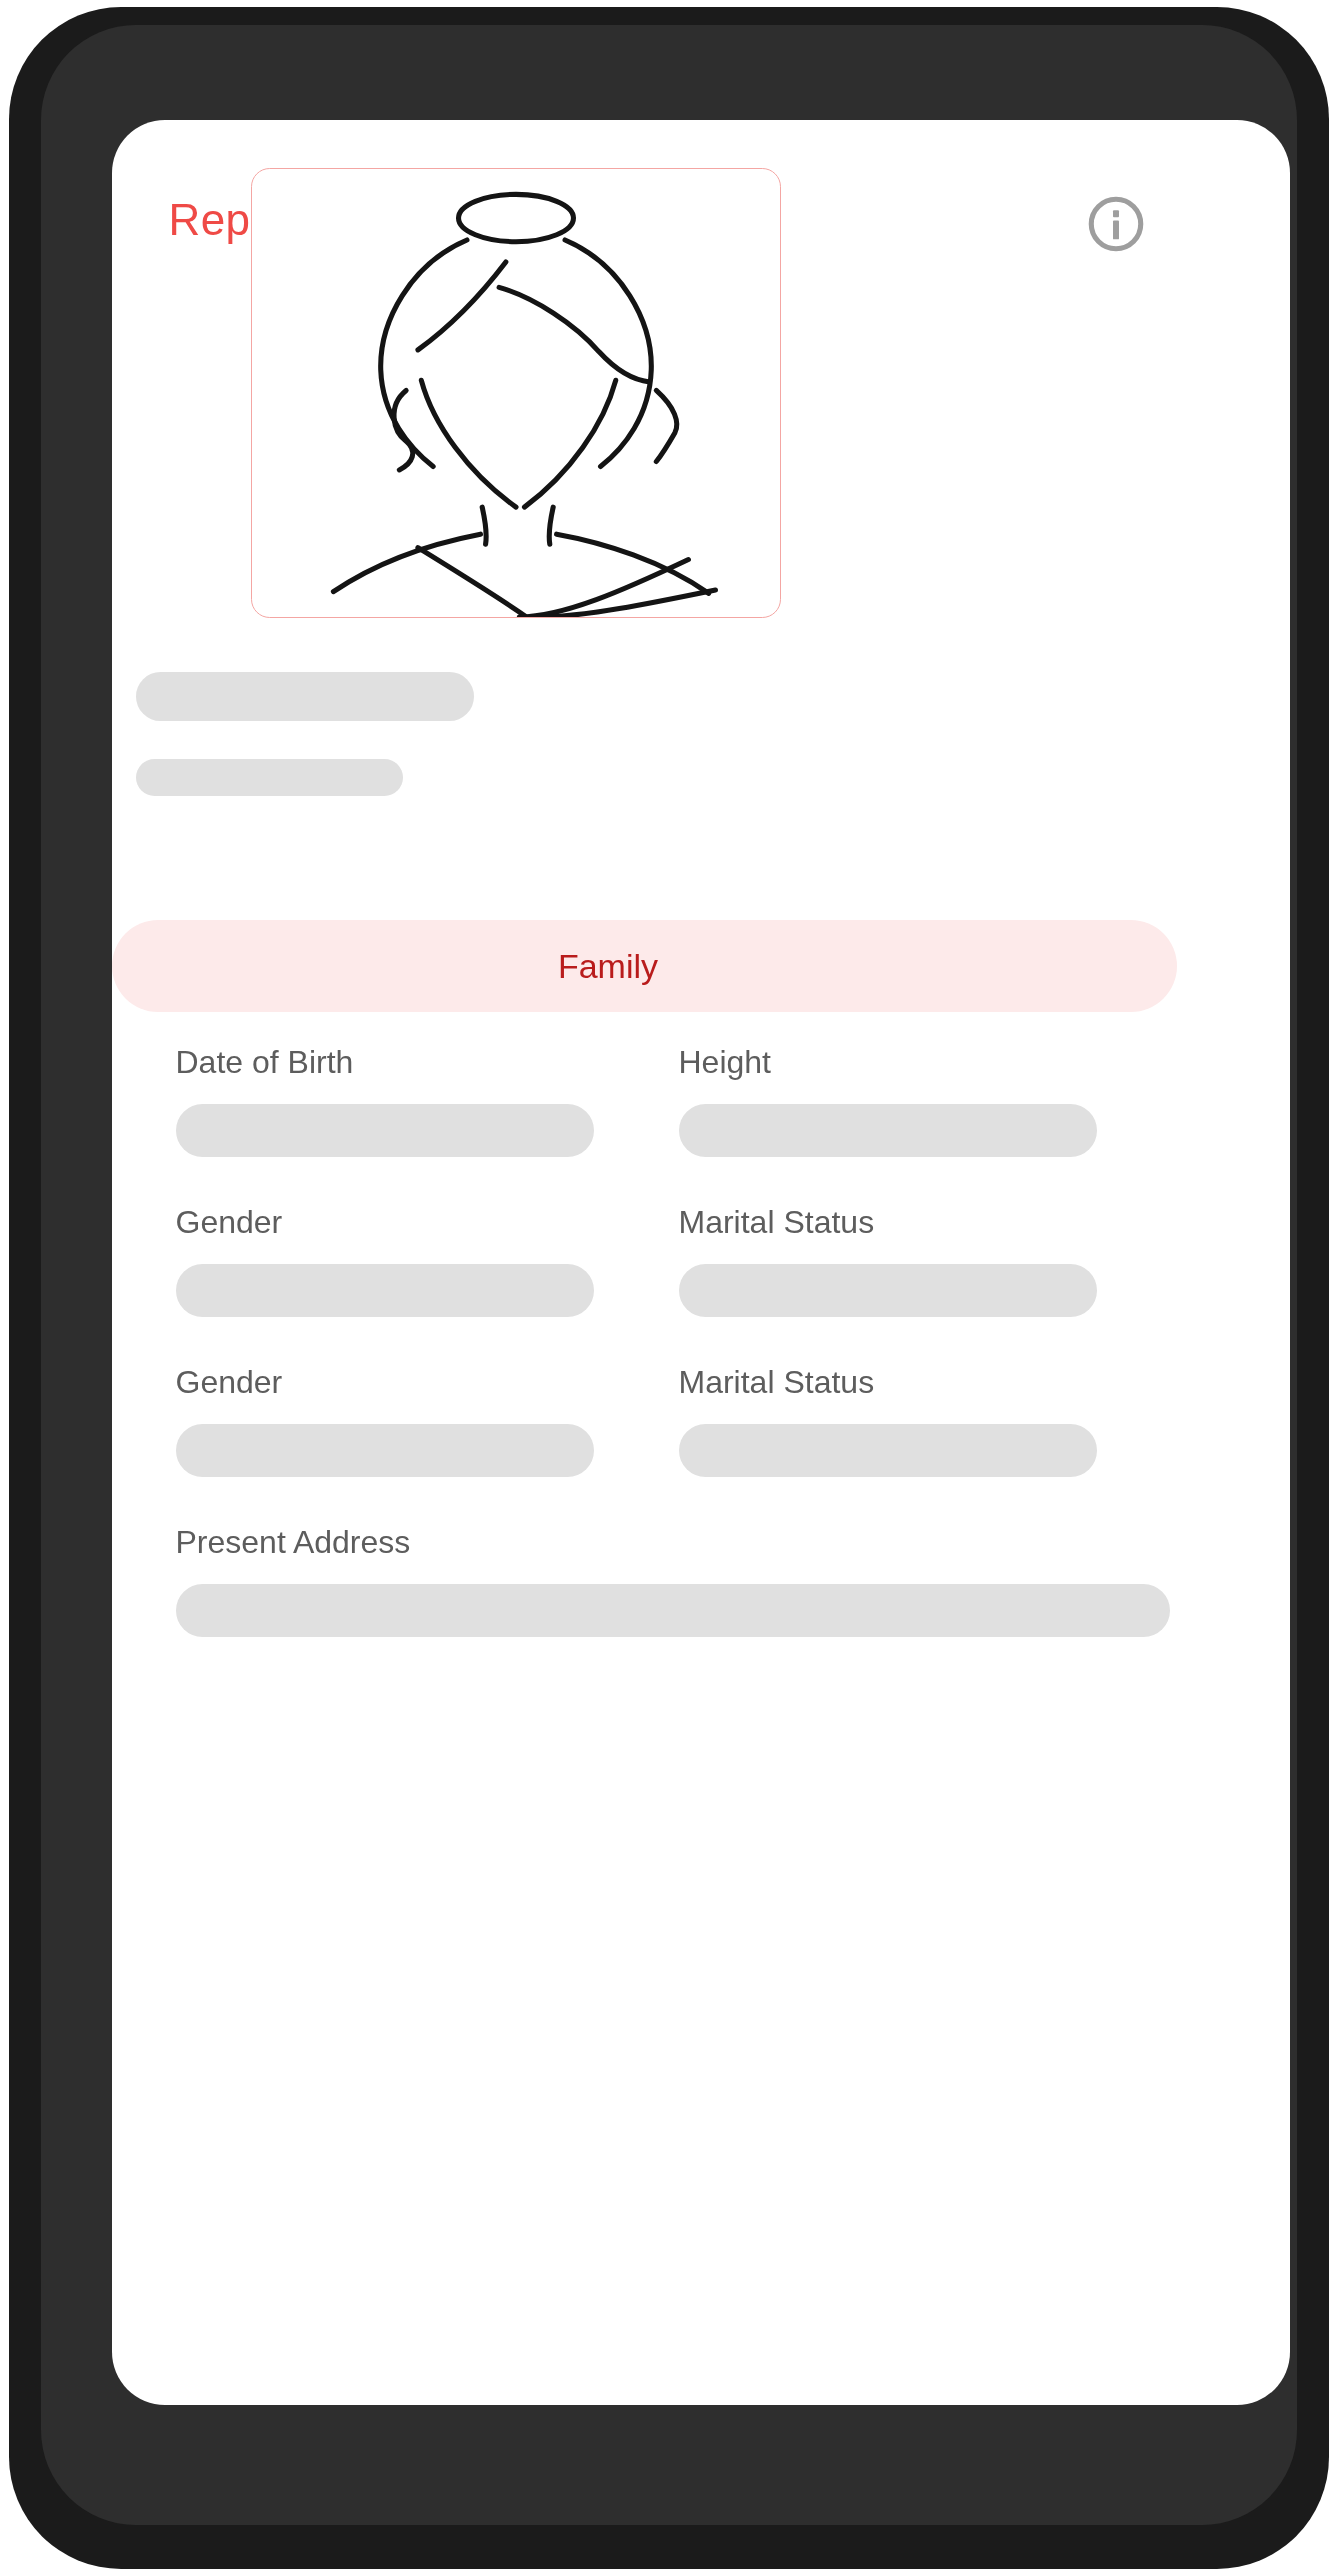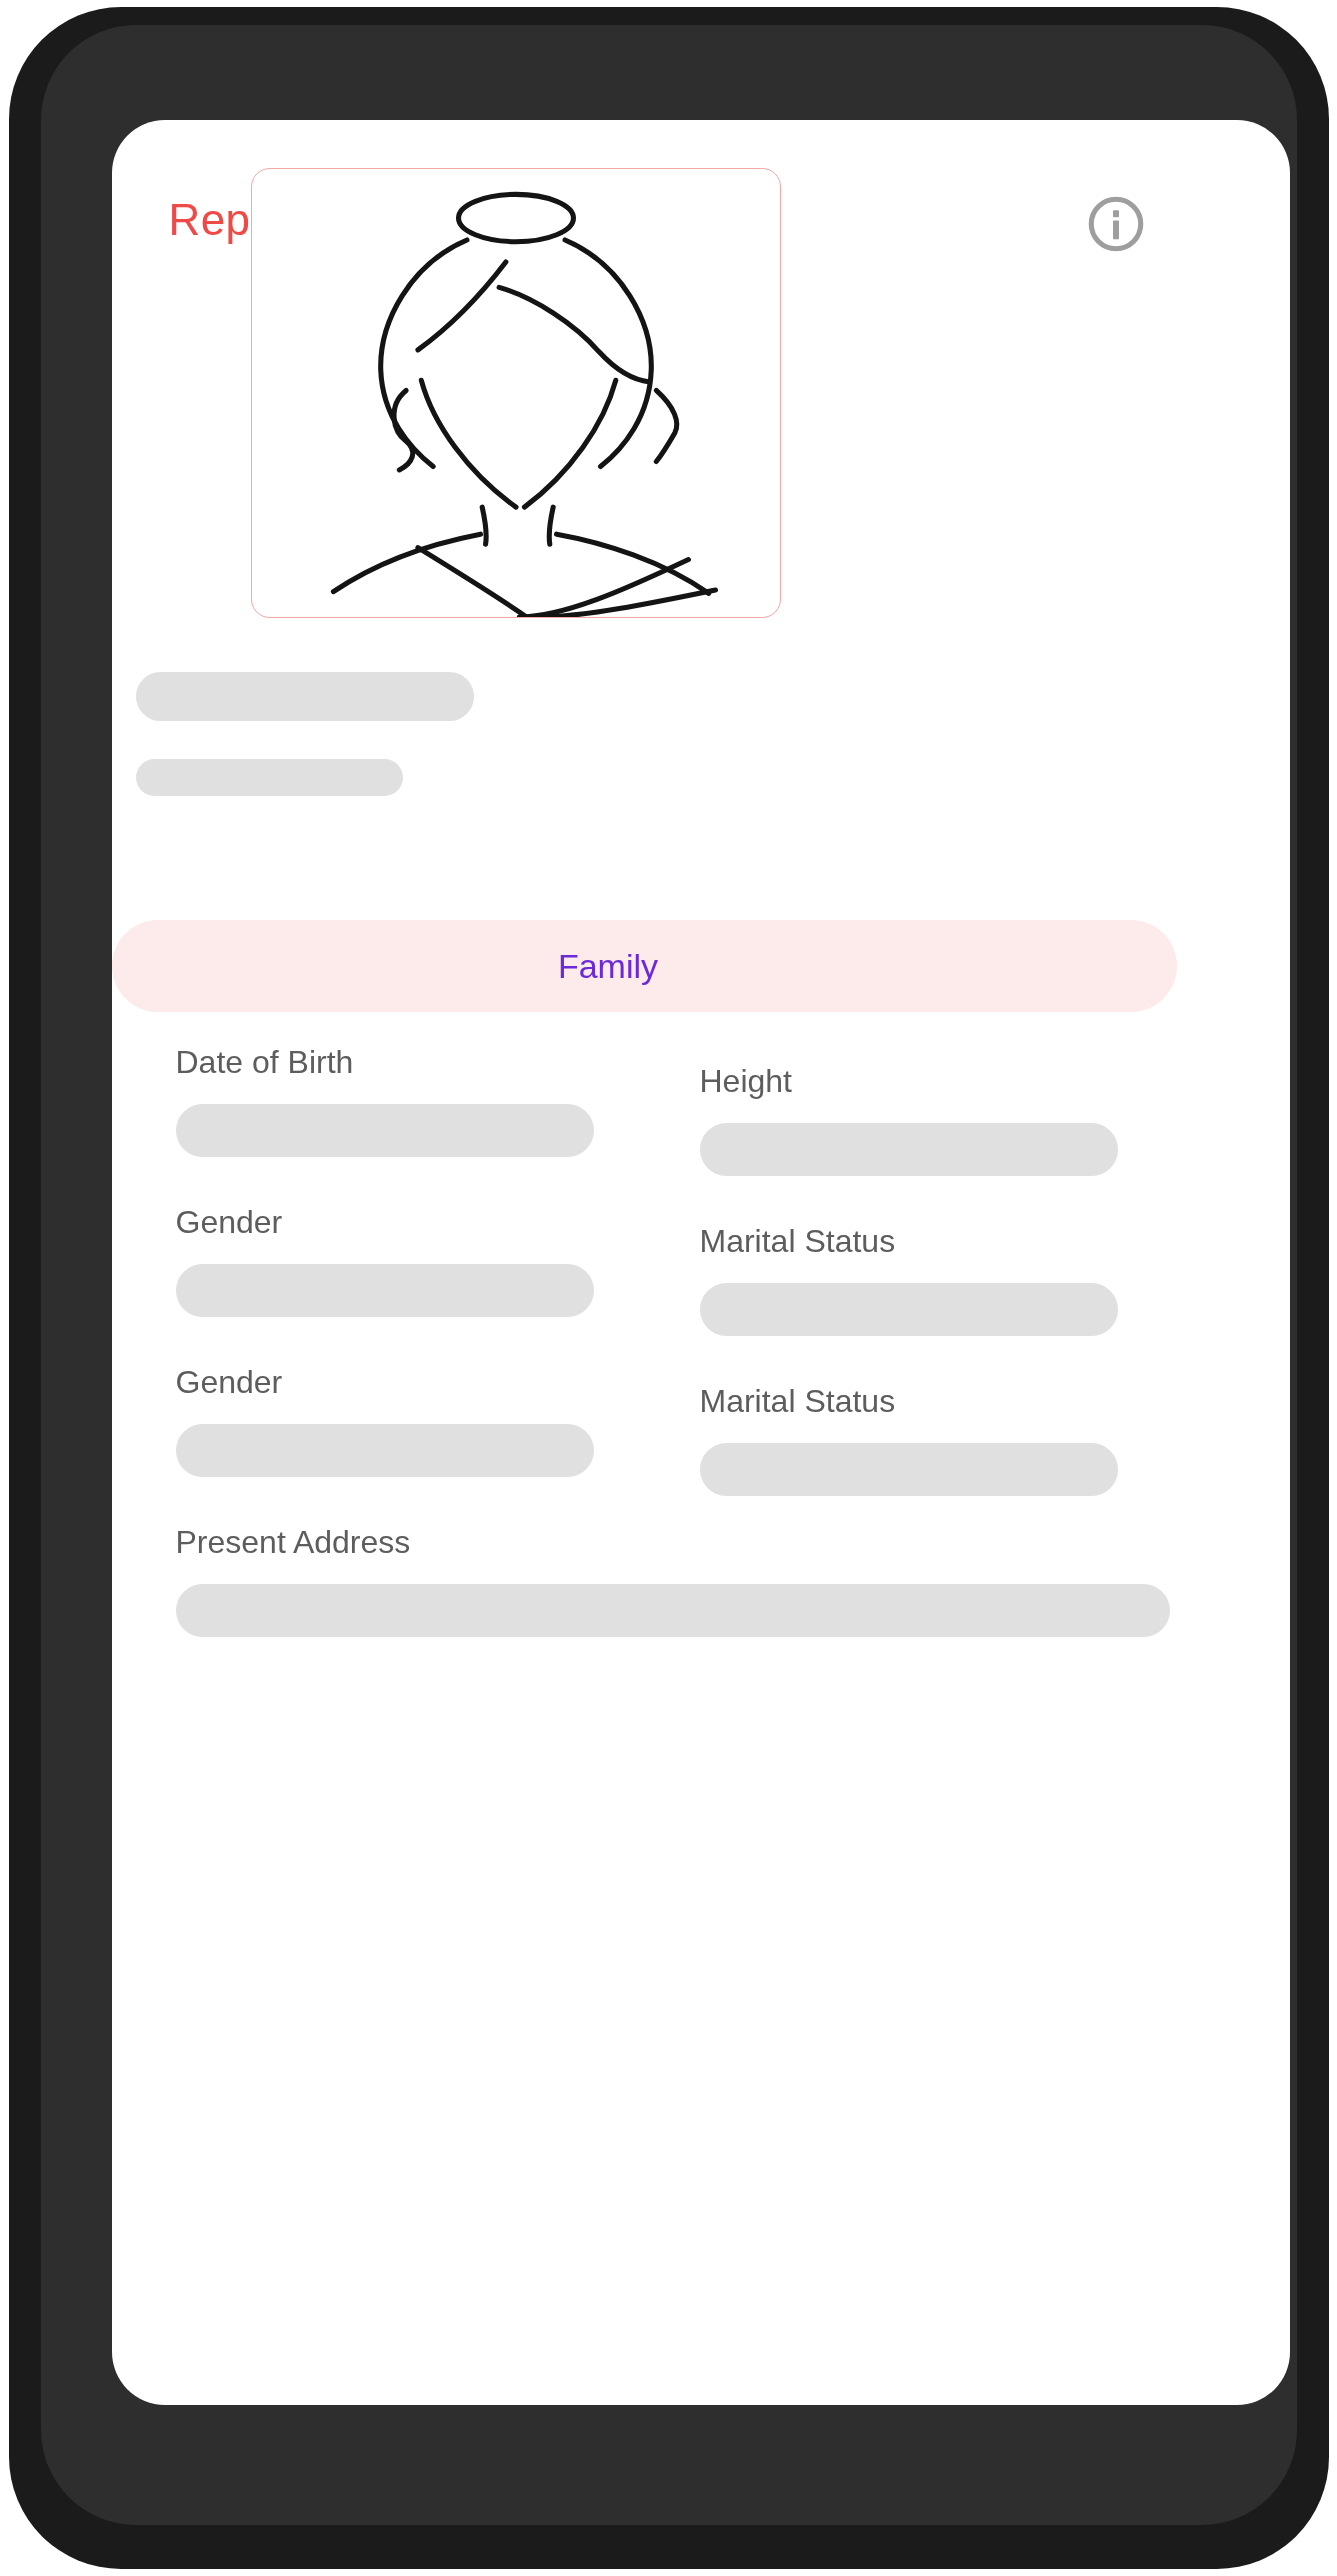--- a/index.html
+++ b/index.html
@@ -127,21 +127,21 @@
     box-sizing: border-box;
   }
   .tab-item {
     position: absolute;
     top: 0;
     height: 92px;
     display: flex;
     align-items: center;
     justify-content: center;
     font-size: 34px;
-    color: #6d28d9;
+    color: #b91c1c;
     cursor: pointer;
     box-sizing: border-box;
     white-space: nowrap;
   }
   .tab-item.active {
     background: #ea4c46;
     color: #ffffff;
     border-radius: 48px;
   }
   .tab-0 { left: 0px;   width: 331px; }
@@ -159,21 +159,21 @@
   .form-row {
     position: relative;
     width: 100%;
     height: 160px;
   }
   .form-field {
     position: absolute;
     top: 0;
   }
   .field-col-left  { left: 24px;  width: 476px; }
-  .field-col-right { left: 548px; width: 476px; margin-top: 19px; }
+  .field-col-right { left: 527px; width: 476px; }
   .field-full      { left: 24px;  width: 994px; }
 
   .field-label {
     display: block;
     font-size: 32px;
     color: #5d5d5d;
     line-height: 1;
     margin-bottom: 25.5px;
     white-space: nowrap;
   }

